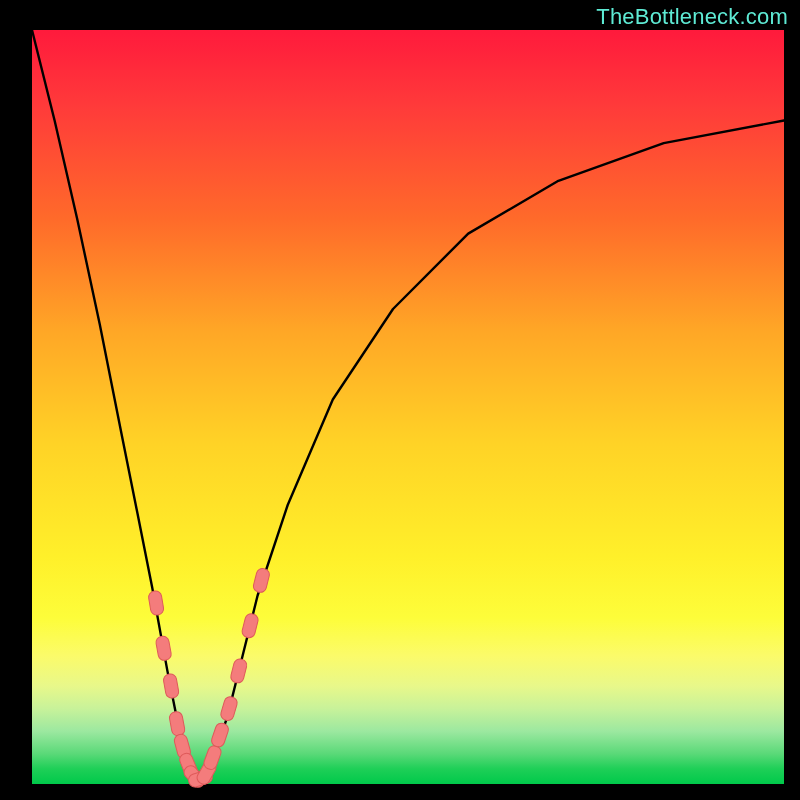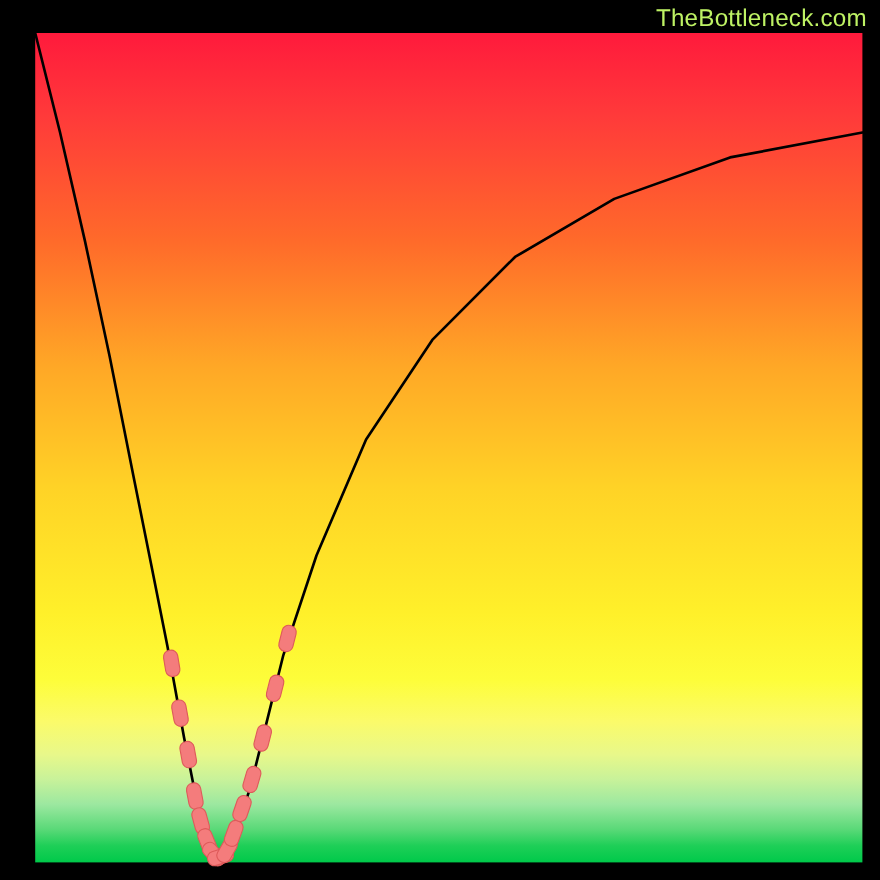--- a/index.html
+++ b/index.html
@@ -33,21 +33,21 @@
       #e8f88a 87%,
       #c8f29a 90%,
       #9ce8a0 93%,
       #5ad978 96%,
       #1ecf57 98%,
       #00c94a 100%
     );
   }
   .watermark {
     position: absolute;
-    color: #bef264;
+    color: #5eead4;
     font-size: 22px;
     font-weight: 500;
     letter-spacing: 0.2px;
     white-space: nowrap;
   }
   .curve-svg {
     position: absolute;
     left: 0;
     top: 0;
   }

